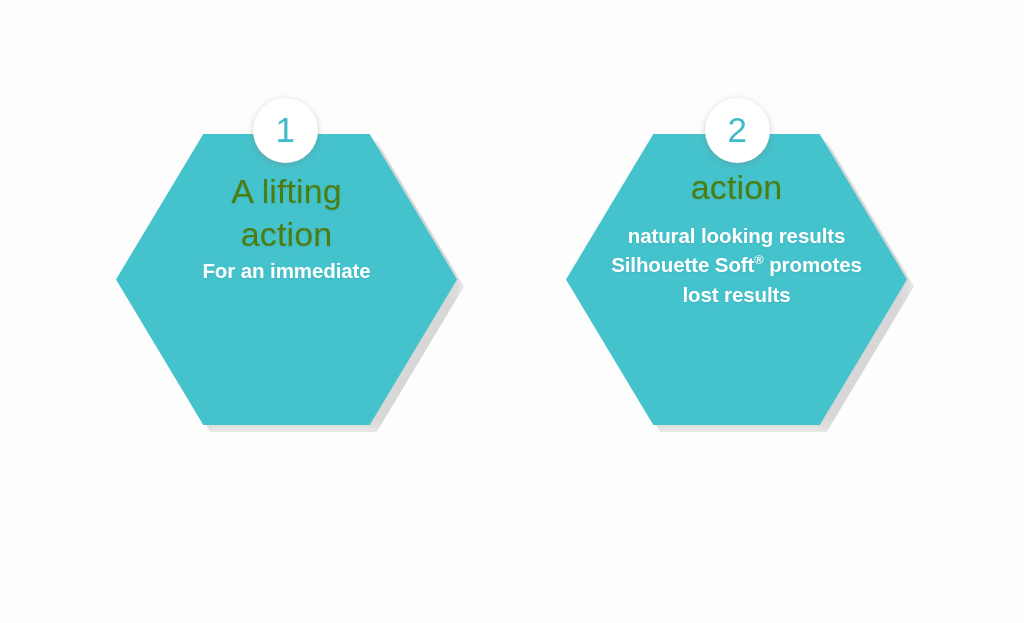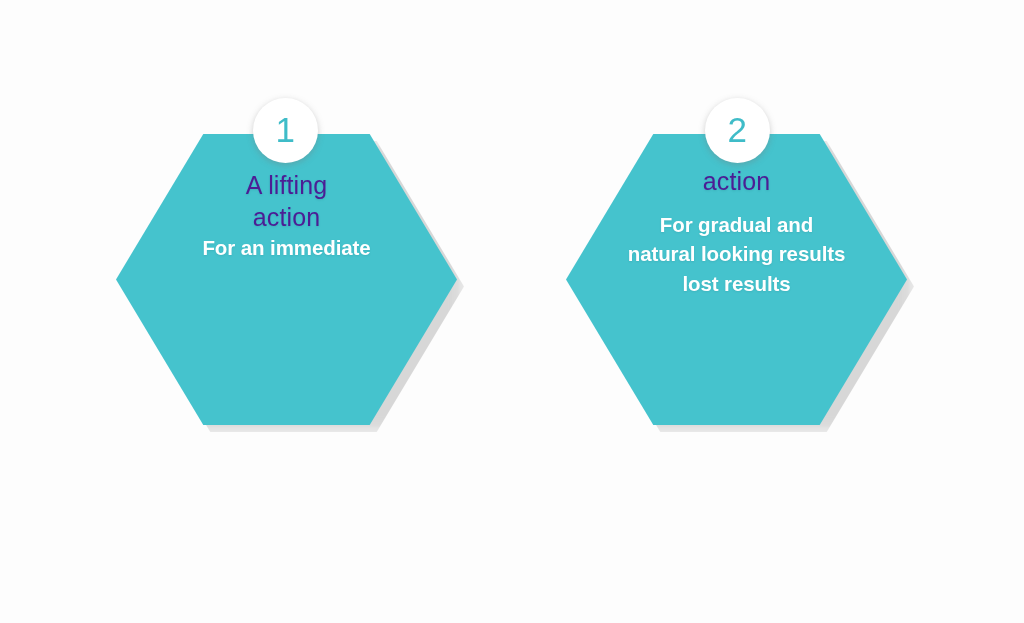--- a/index.html
+++ b/index.html
@@ -98,25 +98,25 @@
     align-items: center;
     text-align: center;
     color: #ffffff;
     box-sizing: border-box;
   }
 
   #hex-card-1 .hex-content { padding-top: 36px; }
   #hex-card-2 .hex-content { padding-top: 32px; }
 
   .hex-title {
-    font-size: 25px;
+    font-size: 34px;
     line-height: 1.26;
     font-weight: 300;
     letter-spacing: 0.1px;
-    color: #4c1d95;
+    color: #4d7c0f;
     text-shadow: 0 1px 2px rgba(40,130,140,0.25);
     max-width: 300px;
   }
 
   .hex-subtitle {
     font-size: 20.5px;
     line-height: 1.44;
     font-weight: 700;
     letter-spacing: -0.1px;
     color: #ffffff;
@@ -186,22 +186,22 @@
   <div class="hex-card" id="hex-card-2">
     <div class="hex-shadow"></div>
     <div class="hex-round">
       <div class="hex-body"></div>
     </div>
     <div class="hex-content">
       <div class="hex-title">
         <span class="sub-line">action</span>
       </div>
       <div class="hex-subtitle">
-        <span class="sub-line">For gradual and</span>
         <span class="sub-line">natural looking results</span>
+        <span class="sub-line"><span>Silhouette Soft</span><span class="reg-mark">®</span><span> promotes</span></span>
         <span class="sub-line">lost results</span>
       </div>
     </div>
   </div>
 
   <div class="hex-badge" id="hex-badge-1">
     <span class="hex-badge-num">1</span>
   </div>
 
   <div class="hex-badge" id="hex-badge-2">

